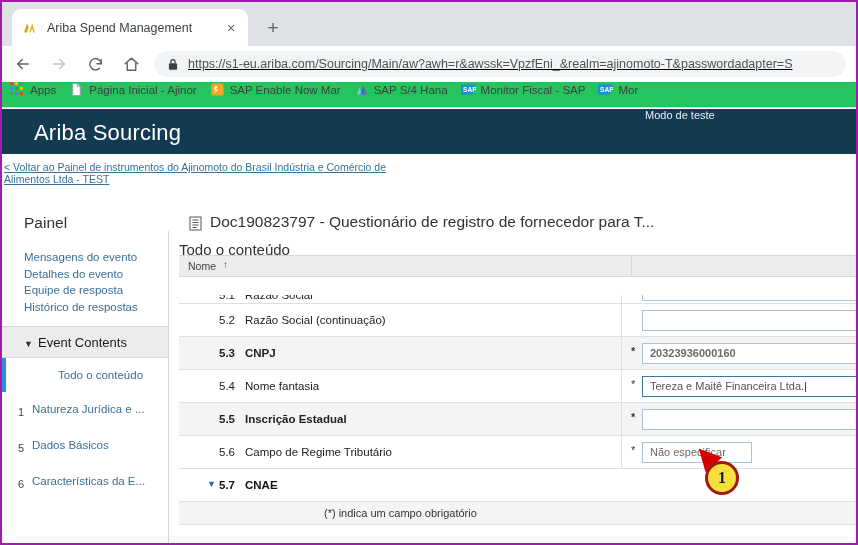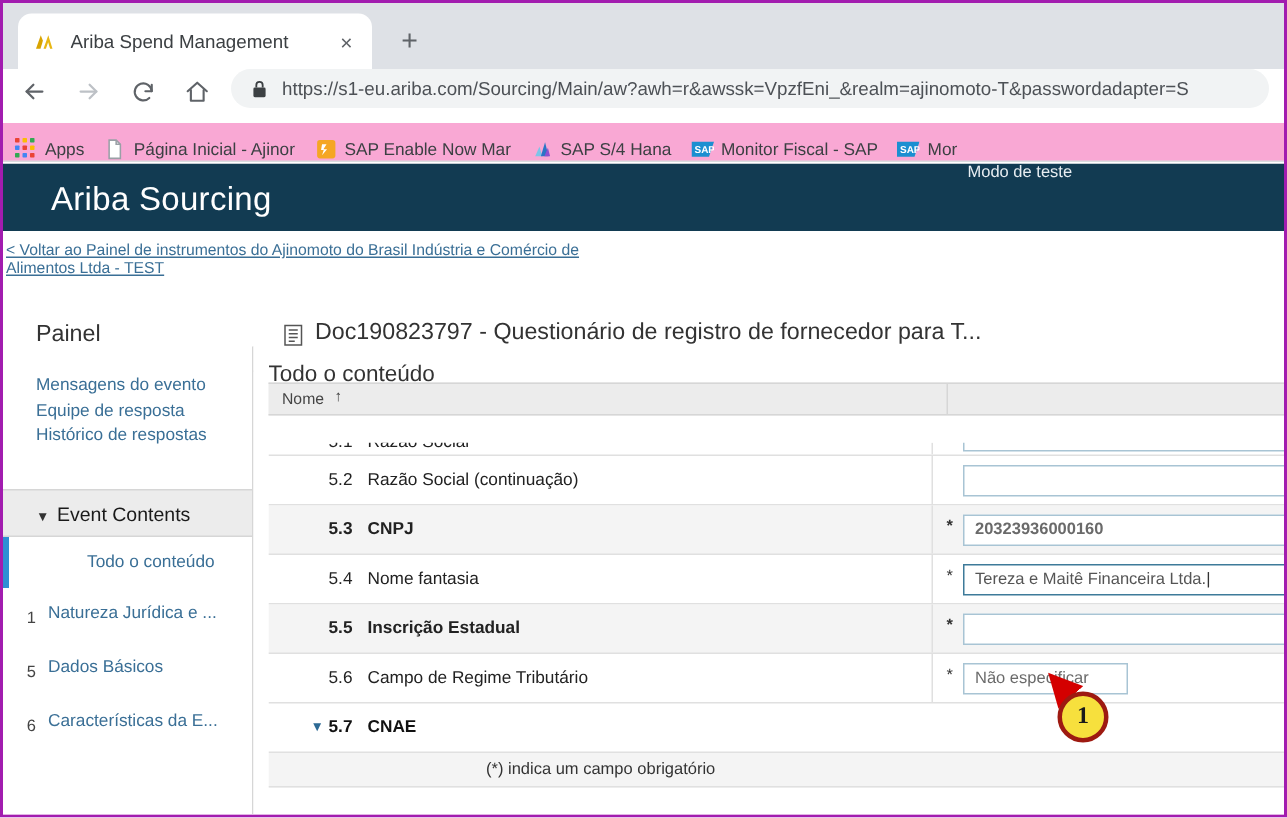--- a/index.html
+++ b/index.html
@@ -32,42 +32,42 @@
     color:#5f6368;font-size:14px;line-height:18px;text-align:center;
   }
   .newtab{
     position:absolute;left:258px;top:13px;width:26px;height:26px;
     color:#5f6368;font-size:19px;line-height:26px;text-align:center;
     font-weight:300;
   }
 
   .chrome-toolbar{
     position:absolute;left:0;top:44px;width:100%;height:36px;background:#fff;
-    display:flex;
+    display:flex;align-items:center;text-decoration:underline;
   }
   .navbtn{
     width:30px;height:30px;margin-left:6px;color:#5f6368;
     display:flex;align-items:center;justify-content:center;flex:0 0 30px;
   }
   .navbtn.disabled{color:#bdc1c6;}
   .navbtn svg{display:block;}
   .omnibox{
     flex:1 1 auto;height:26px;margin:0 10px 0 8px;background:#f1f3f4;
     border-radius:13px;display:flex;align-items:center;padding:0 12px;
     box-sizing:border-box;overflow:hidden;
   }
   .lock{flex:0 0 14px;margin-right:8px;display:block;}
   .urltext{
     font-size:12.5px;color:#4d5156;white-space:nowrap;overflow:hidden;
     flex:1 1 auto;
   }
 
   .bookmarks{
-    position:absolute;left:0;top:80px;width:100%;height:26px;background:#f9a8d4;
-    border-bottom:1px solid #dadce0;display:flex;align-items:flex-end;
+    position:absolute;left:0;top:80px;width:100%;height:26px;background:#22c55e;
+    border-bottom:1px solid #dadce0;display:flex;align-items:flex-start;
     padding-left:8px;box-sizing:border-box;overflow:hidden;
   }
   .bm{display:flex;align-items:center;margin-right:13px;flex:0 0 auto;max-width:150px;}
   .bm-ico{width:15px;height:15px;flex:0 0 15px;margin-right:5px;display:block;}
   .bm-label{font-size:11.5px;color:#3c4043;white-space:nowrap;overflow:hidden;text-overflow:clip;}
   .appsgrid{display:grid;grid-template-columns:repeat(3,3px);grid-gap:2px;width:13px;}
   .appsgrid i{width:3px;height:3px;display:block;border-radius:.5px;}
 
   
   .app{position:absolute;left:0;top:107px;right:0;bottom:0;background:#fff;overflow:hidden;}
@@ -313,20 +313,21 @@
         <line x1="3.5" y1="6.5" x2="9.5" y2="6.5" stroke="#555" stroke-width="1"></line>
         <line x1="3.5" y1="9" x2="9.5" y2="9" stroke="#555" stroke-width="1"></line>
         <line x1="3.5" y1="11.5" x2="7.5" y2="11.5" stroke="#555" stroke-width="1"></line>
       </svg>
       <div class="doctitle">Doc190823797 - Questionário de registro de fornecedor para T...</div>
     </div>
 
     <div class="sidebar">
       <div class="navlinks">
         <a href="#">Mensagens do evento</a>
+        <a href="#">Detalhes do evento</a>
         <a href="#">Equipe de resposta</a>
         <a href="#">Histórico de respostas</a>
       </div>
 
       <div class="evcontents">
         <span class="caret">▼</span>
         <span class="lbl">Event Contents</span>
       </div>
 
       <div class="sidelist">

